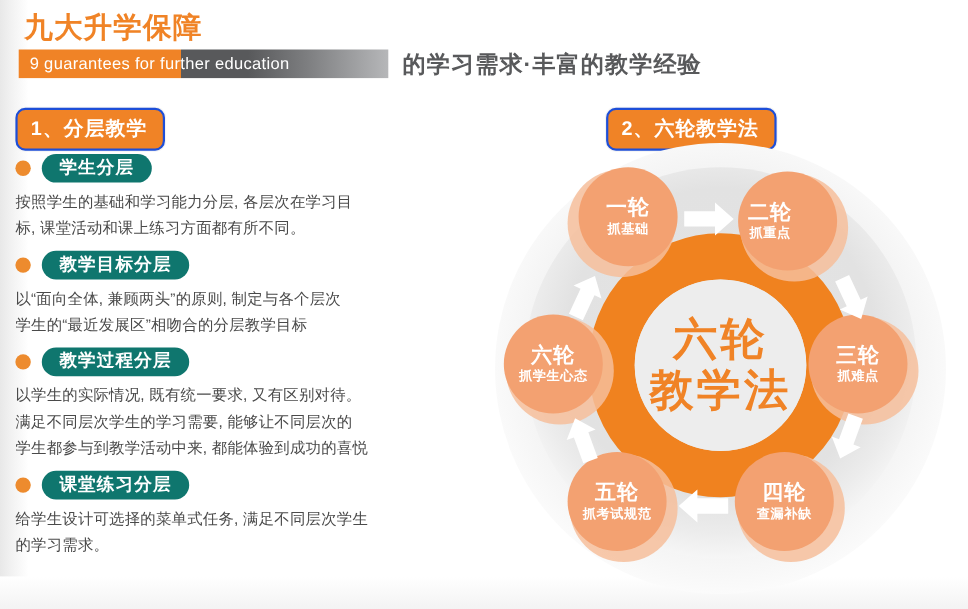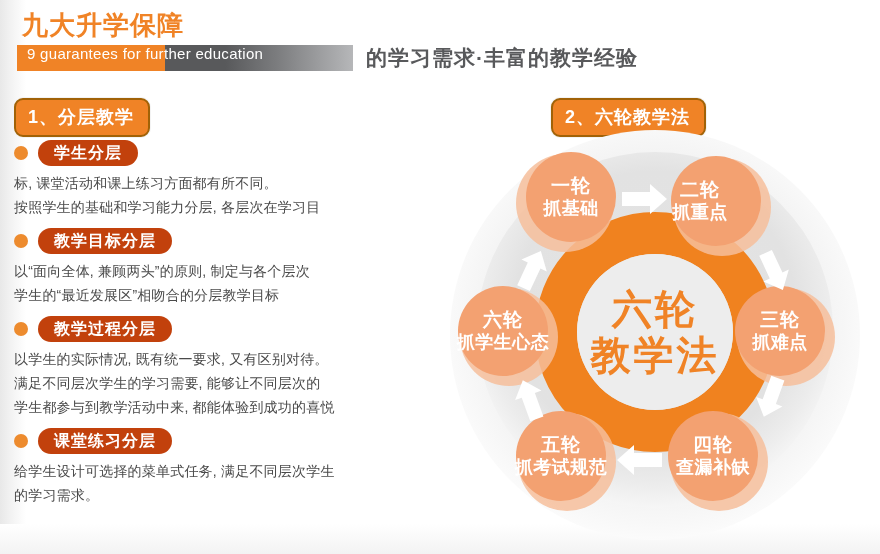--- a/index.html
+++ b/index.html
@@ -29,58 +29,58 @@
     letter-spacing:1px; line-height:38px;
     white-space:nowrap;
   }
   .subtitle-bar{
     position:absolute; left:17px; top:45px;
     width:336px; height:26px;
     background:linear-gradient(to right,
        #F08326 0%, #F08326 44%,
        #58595B 44%, #58595B 62%,
        #7d7e80 78%, #b6b7b9 100%);
-    display:flex; 
+    display:flex; align-items:center;
   }
   .subtitle-text{
     color:#ffffff; font-size:15px; padding-left:10px;
     letter-spacing:.3px; white-space:nowrap;
   }
   .header-right{
     position:absolute; left:366px; top:44px;
     font-size:21px; font-weight:bold; color:#58595B;
     letter-spacing:1px; white-space:nowrap;
   }
 
   
   .section-pill{
     position:absolute;
     background:#F08326;
     color:#ffffff;
     font-size:18px; font-weight:bold;
     border-radius:9px;
-    border:2px solid #a16207;
+    border:2px solid #1d4ed8;
     box-shadow:0 0 0 1px #f3f3f3;
     padding:5px 14px 6px 12px;
     letter-spacing:1px;
     white-space:nowrap;
   }
   #pill-1 { left:14px; top:98px; }
   #pill-2 { left:551px; top:98px; }
 
   
   .left-col{ position:absolute; left:14px; top:140px; width:400px; }
   .item{ margin-bottom:9px; }
   .item-head{ display:flex; align-items:center; height:26px; margin-bottom:5px; }
   .bullet-dot{
     width:14px; height:14px; border-radius:50%;
     background:#ED8B2E; flex:none; margin-right:10px;
   }
   .sub-pill{
-    background:#c2410c; color:#ffffff;
+    background:#0f766e; color:#ffffff;
     font-size:16px; font-weight:bold;
     border-radius:13px;
     padding:3px 16px 4px 16px;
     letter-spacing:1px; white-space:nowrap;
     line-height:19px;
   }
   .item-body{
     color:#4a4a4a; font-size:14px; line-height:24px;
     letter-spacing:.2px;
   }
@@ -92,21 +92,21 @@
     width:440px; height:430px;
   }
   .diagram svg{ display:block; }
   .node-label{
     position:absolute; text-align:center; color:#ffffff;
     line-height:1.12; white-space:nowrap;
     transform:translate(-50%,-50%);
     pointer-events:none;
   }
   .node-label .n-top{ font-size:19px; font-weight:bold; letter-spacing:1px; display:block; }
-  .node-label .n-bot{ font-size:18px; font-weight:bold; letter-spacing:.5px; display:block; margin-top:2px;}
+  .node-label .n-bot{ font-size:12px; font-weight:bold; letter-spacing:.5px; display:block; margin-top:2px;}
   .center-label{
     position:absolute; text-align:center; color:#F08326;
     transform:translate(-50%,-50%); white-space:nowrap;
     pointer-events:none;
   }
   .center-label .c-l1{ display:block; font-size:40px; font-weight:bold; letter-spacing:3px; line-height:46px;}
   .center-label .c-l2{ display:block; font-size:40px; font-weight:bold; letter-spacing:3px; line-height:46px;}
 </style>
 </head>
 <body>
@@ -127,22 +127,22 @@
 <div class="section-pill" id="pill-2">2、六轮教学法</div>
 
 <div class="left-col">
 
   <div class="item">
     <div class="item-head">
       <span class="bullet-dot"></span>
       <span class="sub-pill">学生分层</span>
     </div>
     <div class="item-body">
+      <p>按照学生的基础和学习能力分层, 各层次在学习目</p>
       <p>标, 课堂活动和课上练习方面都有所不同。</p>
-      <p>按照学生的基础和学习能力分层, 各层次在学习目</p>
     </div>
   </div>
 
   <div class="item">
     <div class="item-head">
       <span class="bullet-dot"></span>
       <span class="sub-pill">教学目标分层</span>
     </div>
     <div class="item-body">
       <p>以“面向全体, 兼顾两头”的原则, 制定与各个层次</p>

